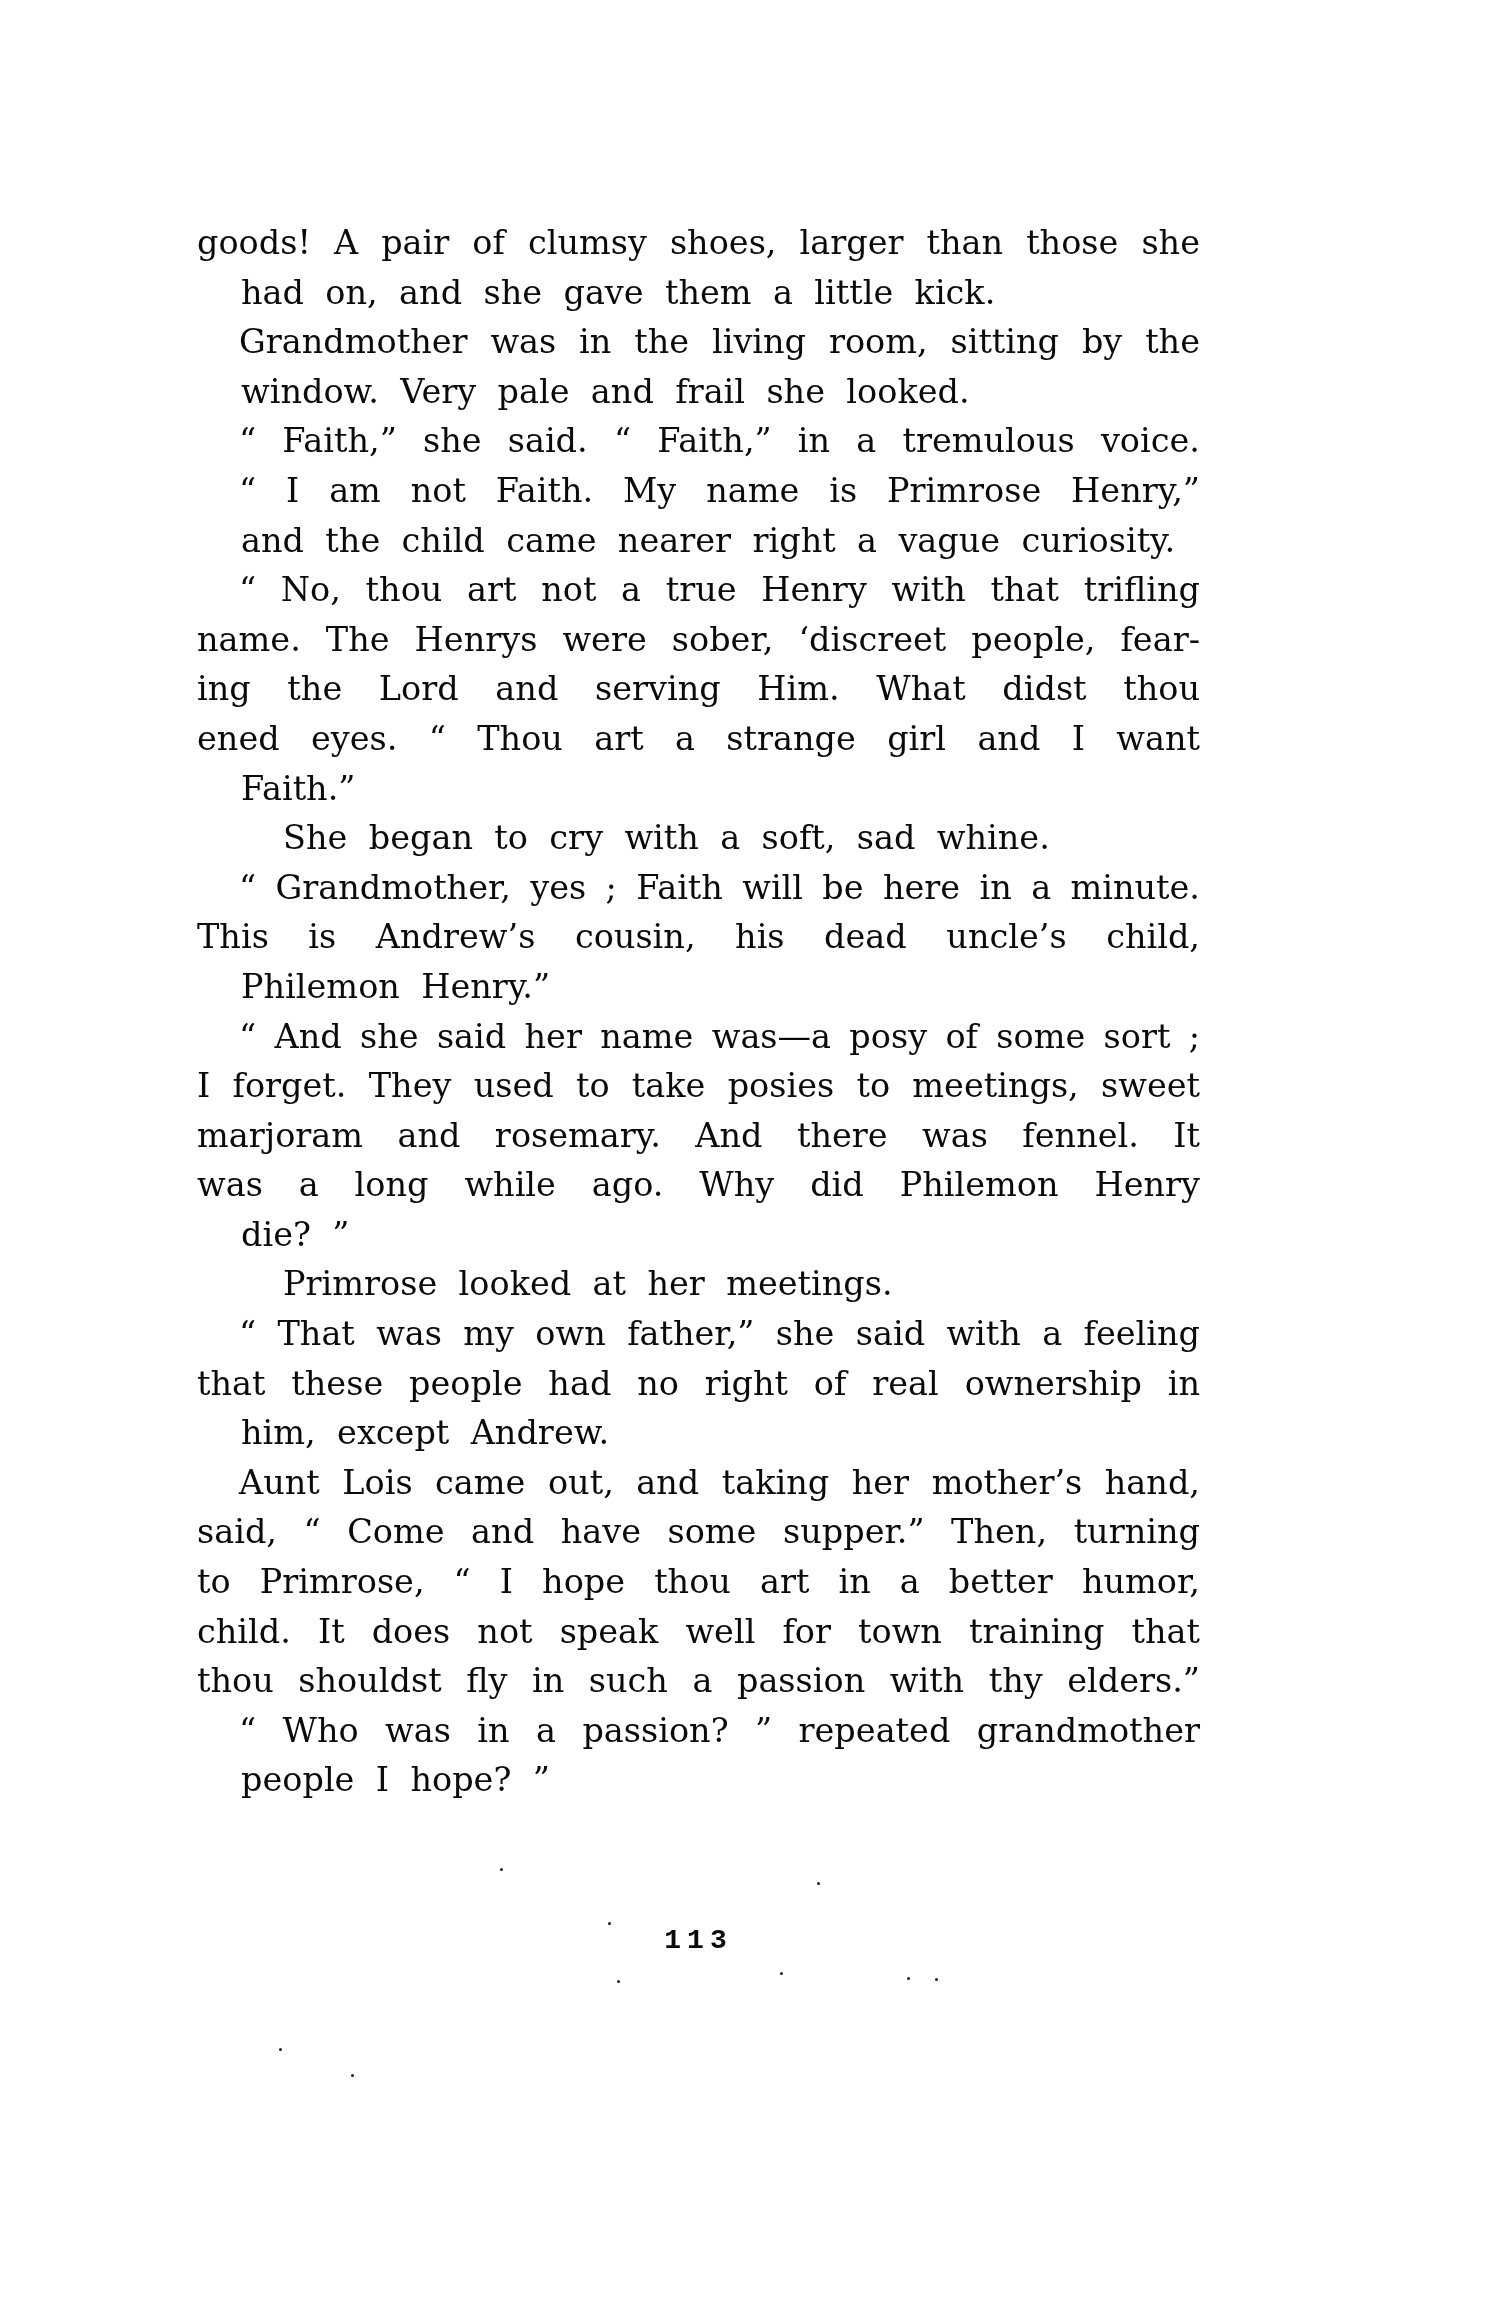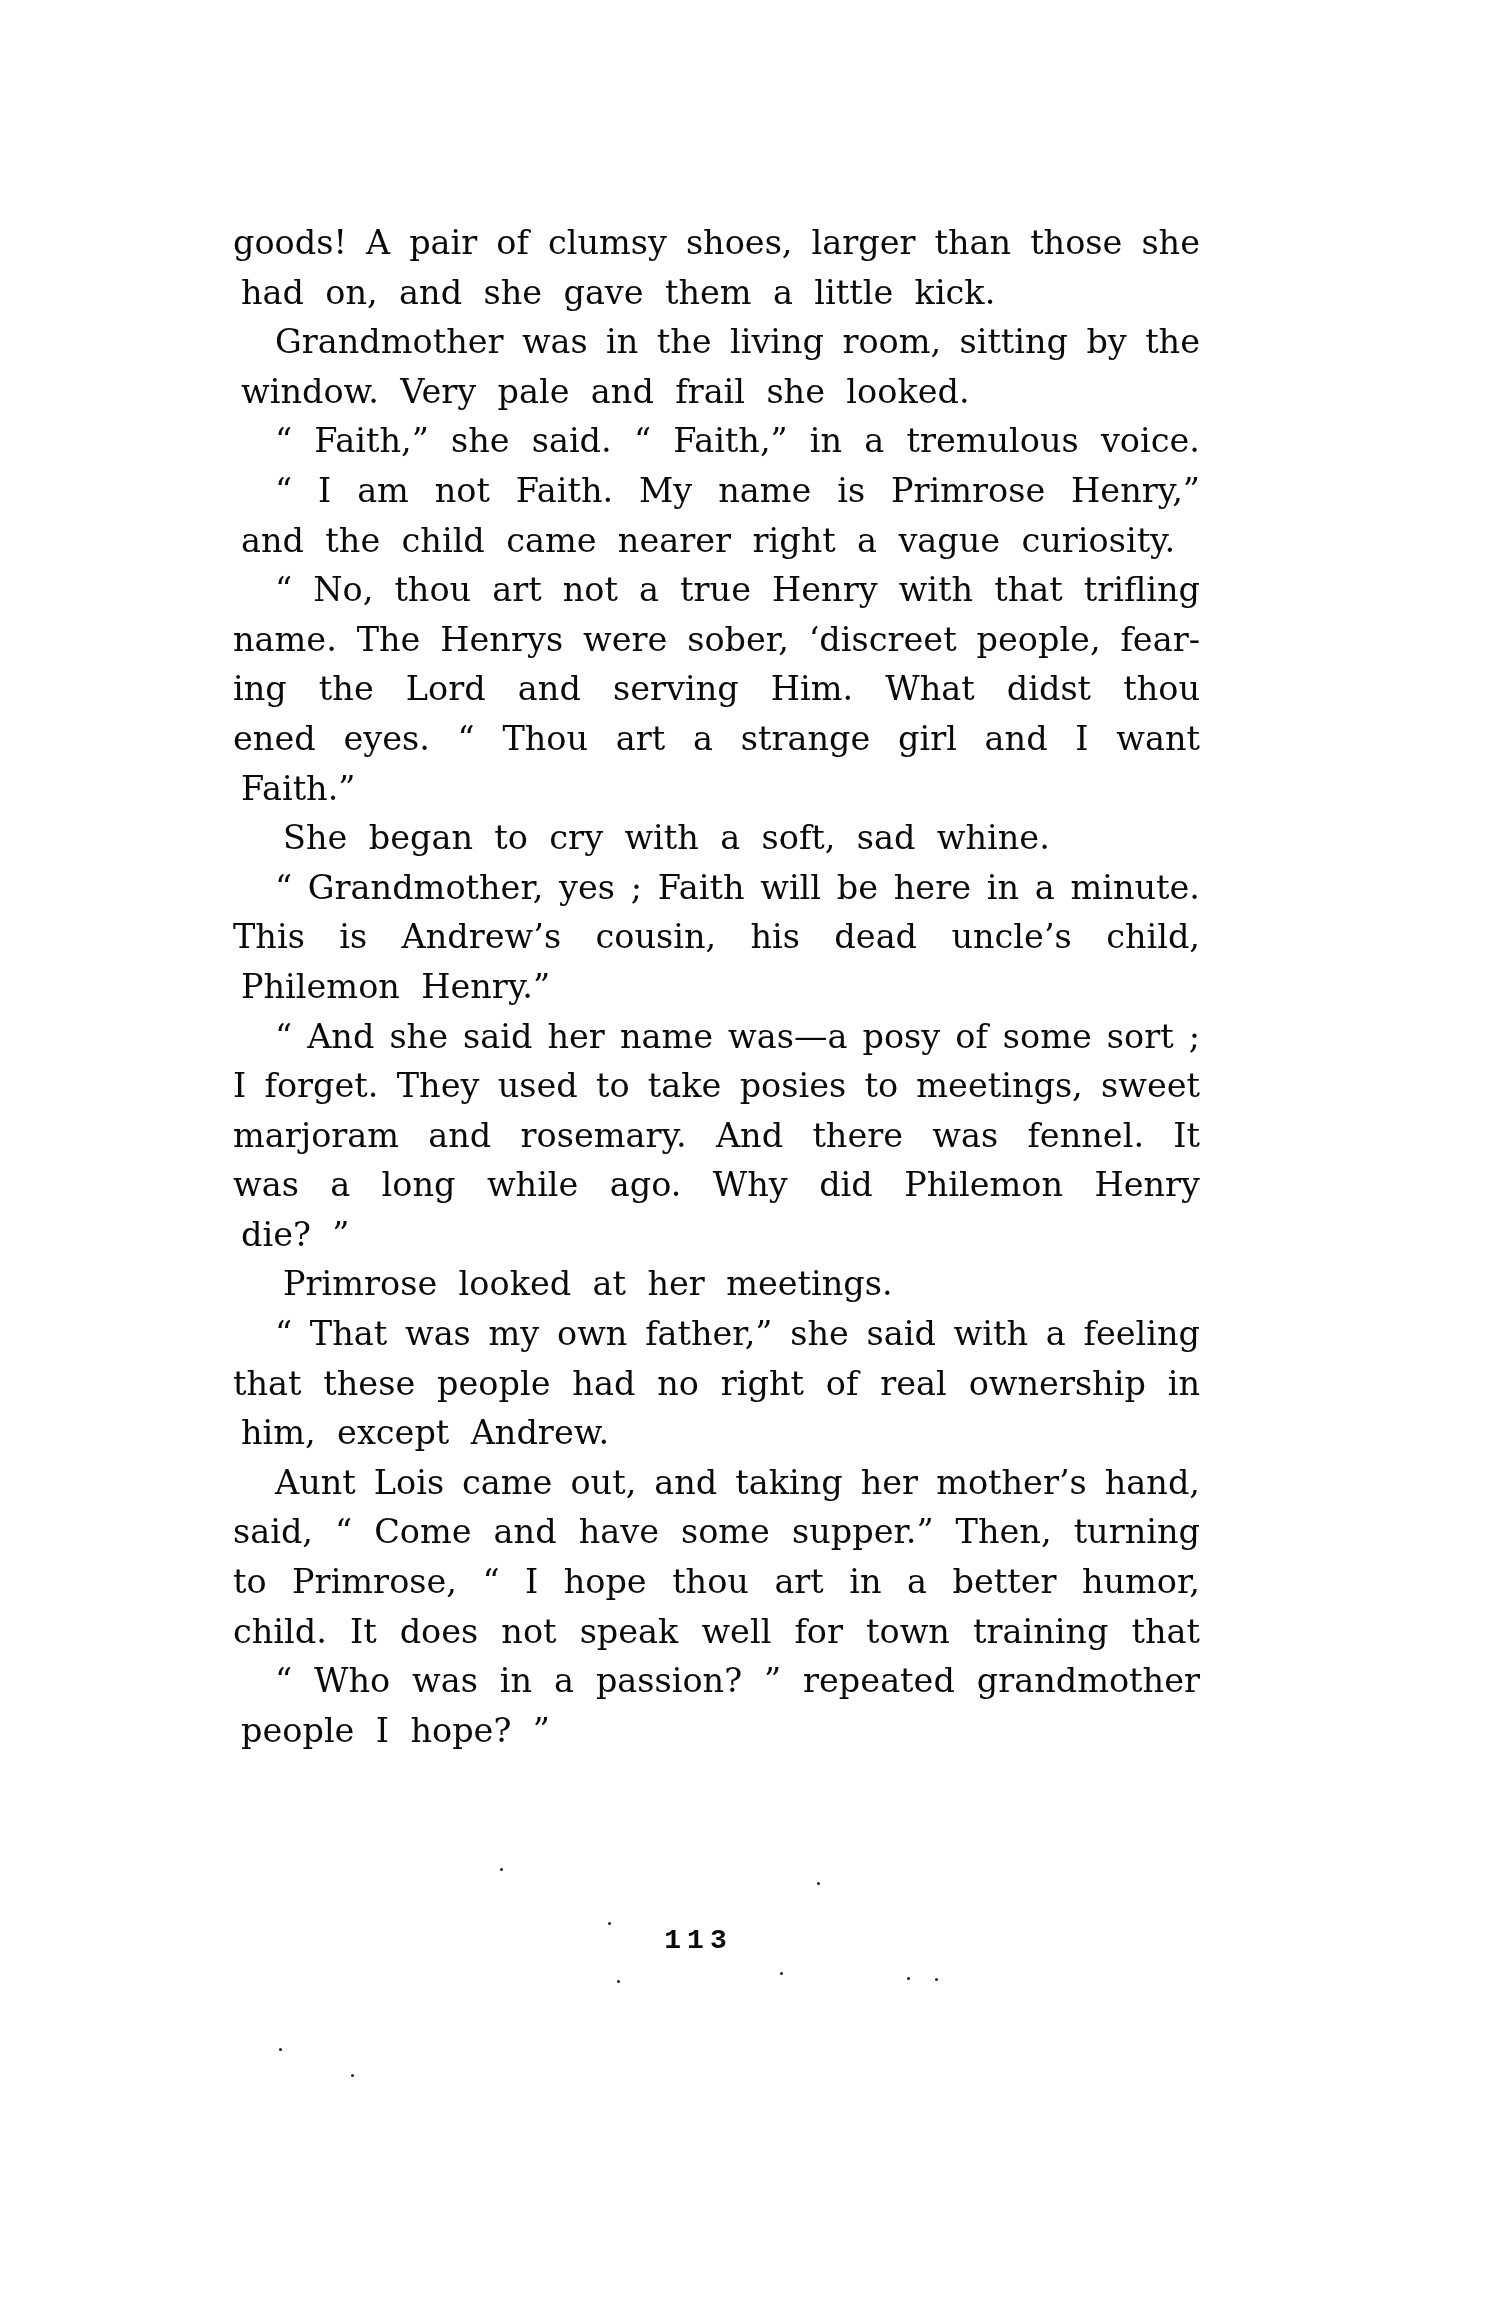--- a/index.html
+++ b/index.html
@@ -31,21 +31,20 @@
     top: 218px; left: 197px; width: 1003px;
     font-size: 33.5px;
     line-height: 49.6px;
     color: #0a0a0a;
   }
   .line { min-height: 49.6px; }
   .line.ind { text-indent: 42px; }
   .line.just {
     text-align: justify;
     text-align-last: justify;
-    margin-left: 36px;
   }
   .line.loose { word-spacing: 0.32em; white-space: nowrap; margin-left: 44px; }
   .page-number {
     position: absolute;
     top: 1925px; left: 197px; width: 1003px;
     text-align: center;
     font-size: 28px;
     font-weight: bold;
     letter-spacing: 6px;
     font-family: Liberation Mono, monospace;
@@ -85,20 +84,21 @@
       <div class="line just">was a long while ago. Why did Philemon Henry</div>
       <div class="line loose">die? ”</div>
       <div class="line ind loose">Primrose looked at her meetings.</div>
       <div class="line ind just">“ That was my own father,” she said with a feeling</div>
       <div class="line just">that these people had no right of real ownership in</div>
       <div class="line loose">him, except Andrew.</div>
       <div class="line ind just">Aunt Lois came out, and taking her mother’s hand,</div>
       <div class="line just">said, “ Come and have some supper.” Then, turning</div>
       <div class="line just">to Primrose, “ I hope thou art in a better humor,</div>
       <div class="line just">child. It does not speak well for town training that</div>
+      <div class="line just">thou shouldst fly in such a passion with thy elders.”</div>
       <div class="line ind just">“ Who was in a passion? ” repeated grandmother</div>
       <div class="line loose">people I hope? ”</div>
     </div>
 
   <div class="page-number">113</div>
 
   <div id="specks">
       <div class="speck" style="left: 817px; top: 1882px;"></div>
       <div class="speck" style="left: 608px; top: 1922px;"></div>
       <div class="speck" style="left: 780px; top: 1972px;"></div>

